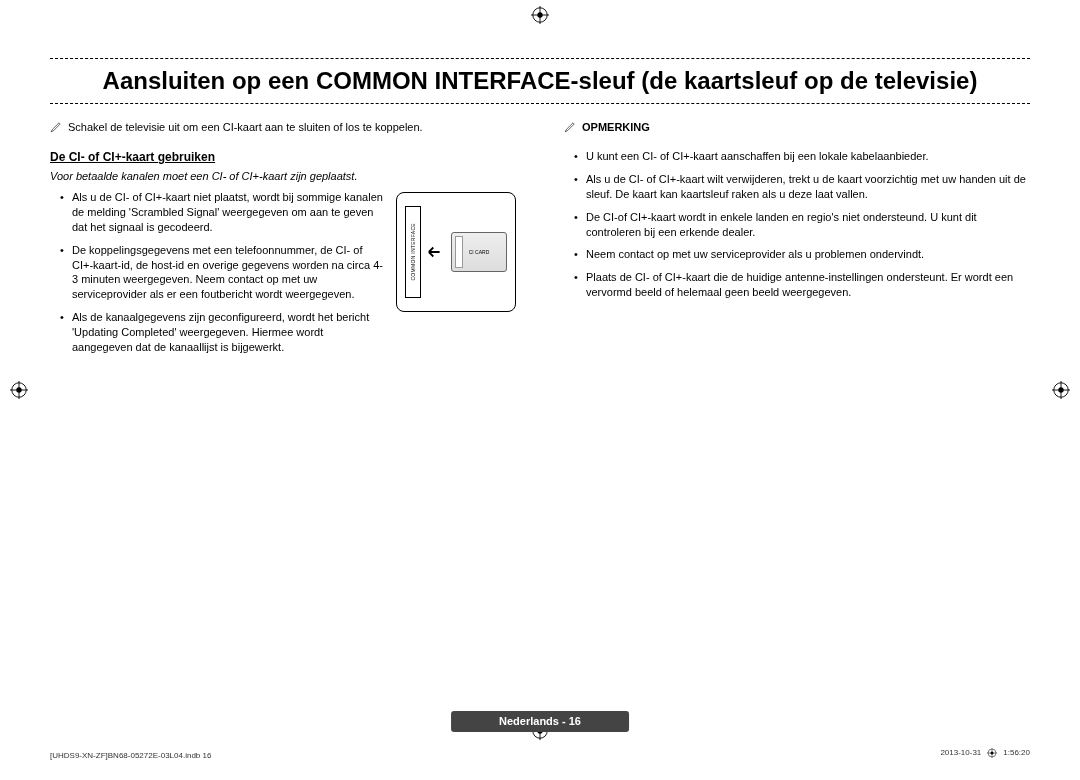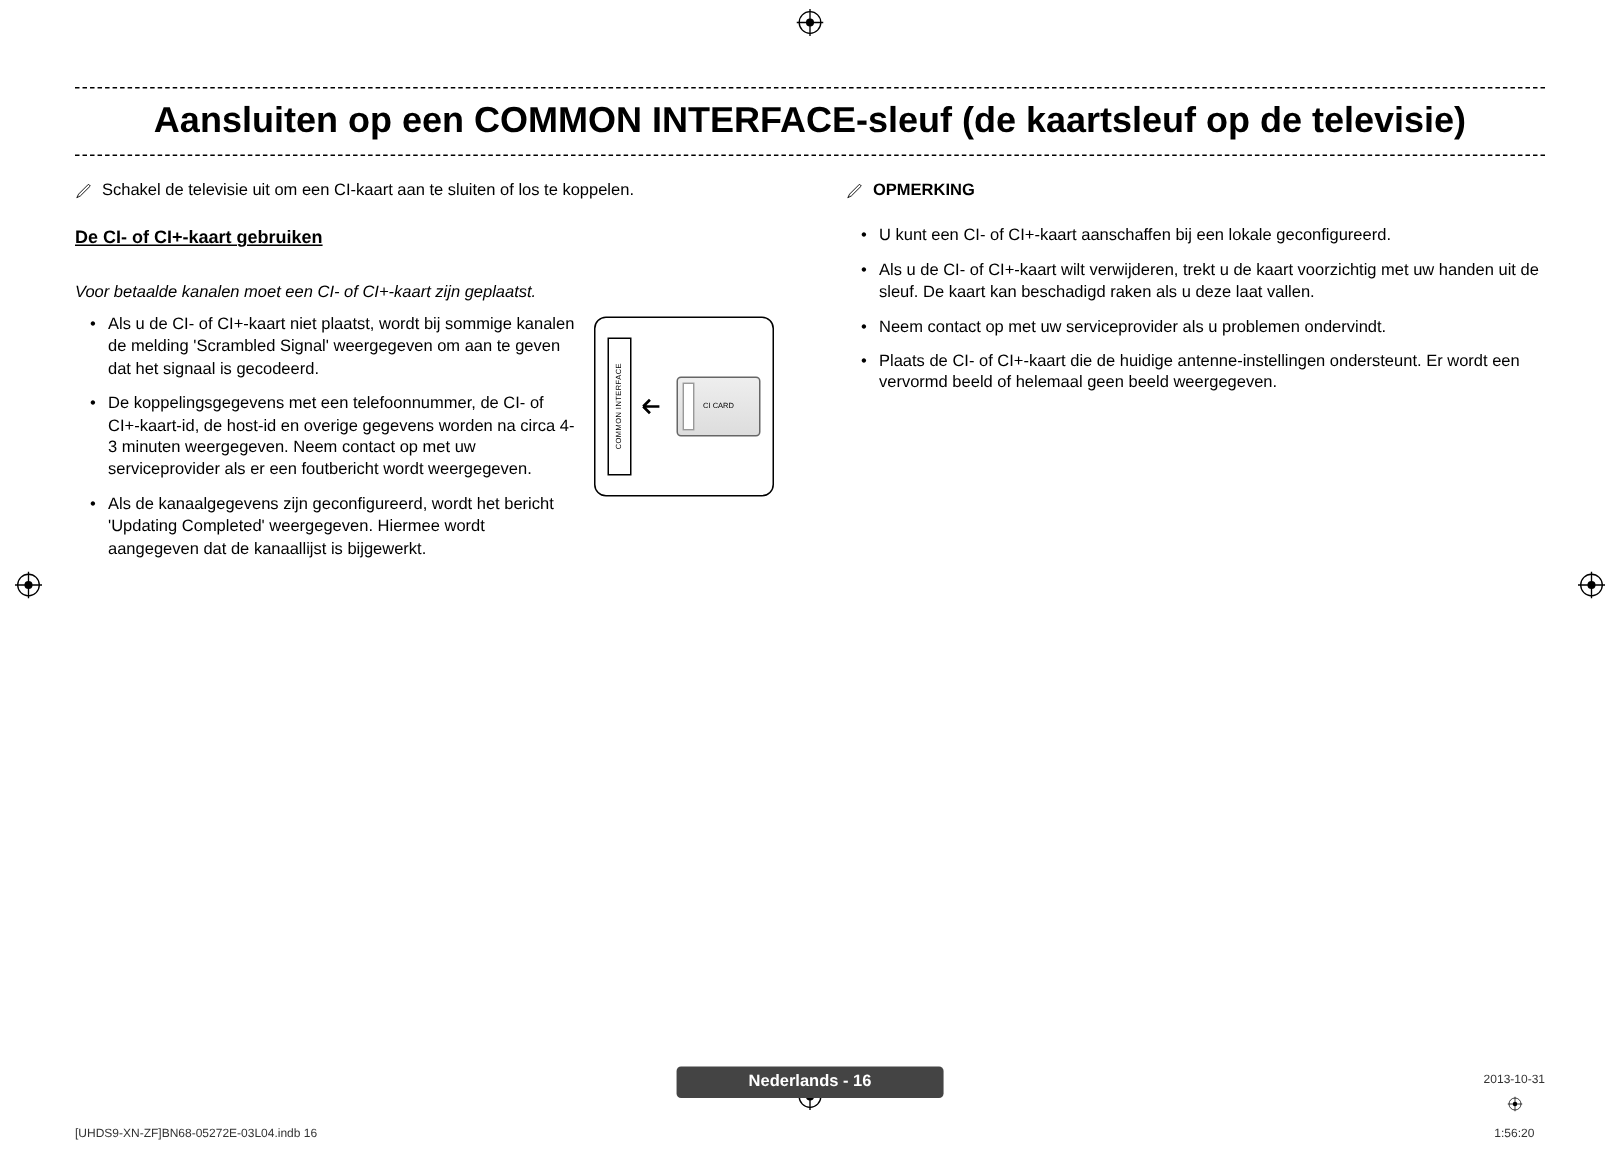--- a/index.html
+++ b/index.html
@@ -41,21 +41,21 @@
     display: flex;
     gap: 48px;
   }
   .col { flex: 1; }
   .note-line { display: flex; align-items: flex-start; gap: 6px; margin-bottom: 12px; }
   .pen-icon { flex-shrink: 0; margin-top: 1px; }
   h2 {
     font-size: 12px;
     font-weight: bold;
     text-decoration: underline;
-    margin-bottom: 22px;
+    margin-bottom: 4px;
   }
   p.intro { margin-bottom: 6px; font-style: italic; }
   ul { list-style: none; padding-left: 10px; }
   ul li { position: relative; padding-left: 12px; margin-bottom: 8px; }
   ul li::before { content: "•"; position: absolute; left: 0; top: 0; }
   .fig-wrap {
     float: right;
     width: 120px;
     height: 120px;
     border: 1.5px solid #000;
@@ -120,23 +120,21 @@
     font-size: 8px;
     color: #333;
   }
   .footer-right {
     position: absolute;
     bottom: 18px;
     right: 50px;
     font-size: 8px;
     color: #333;
     display: flex;
-    align-items: center;
     gap: 6px;
-    flex-direction: column;
   }
   .tiny-reg svg { width: 10px; height: 10px; }
 </style>
 </head>
 <body>
 
 <div class="reg-top reg-mark">
   <svg viewBox="0 0 20 20">
       <circle cx="10" cy="10" r="8" fill="none" stroke="#000"></circle>
       <line x1="10" y1="0" x2="10" y2="20" stroke="#000"></line>
@@ -213,22 +211,23 @@
   <div class="col">
     <div class="note-line">
       <span class="pen-icon">
         <svg width="12" height="12" viewBox="0 0 20 20">
             <path d="M2 18 L6 16 L17 5 L15 3 L4 14 Z" fill="none" stroke="#000" stroke-width="1"></path>
           </svg>
       </span>
       <span class="opm-title">OPMERKING</span>
     </div>
     <ul>
-      <li>U kunt een CI- of CI+-kaart aanschaffen bij een lokale geconfigureerd.</li>
-      <li>Als u de CI- of CI+-kaart wilt verwijderen, trekt u de kaart voorzichtig met uw handen uit de sleuf. De kaart kan beschadigd raken als u deze laat vallen.</li>
+      <li>U kunt een CI- of CI+-kaart aanschaffen bij een lokale kabelaanbieder.</li>
+      <li>Als u de CI- of CI+-kaart wilt verwijderen, trekt u de kaart voorzichtig met uw handen uit de sleuf. De kaart kan kaartsleuf raken als u deze laat vallen.</li>
+      <li>De CI-of CI+-kaart wordt in enkele landen en regio's niet ondersteund. U kunt dit controleren bij een erkende dealer.</li>
       <li>Neem contact op met uw serviceprovider als u problemen ondervindt.</li>
       <li>Plaats de CI- of CI+-kaart die de huidige antenne-instellingen ondersteunt. Er wordt een vervormd beeld of helemaal geen beeld weergegeven.</li>
     </ul>
   </div>
 </div>
 
 <div class="page-badge">Nederlands - 16</div>
 
 <div class="footer-left">[UHDS9-XN-ZF]BN68-05272E-03L04.indb   16</div>
 <div class="footer-right">

